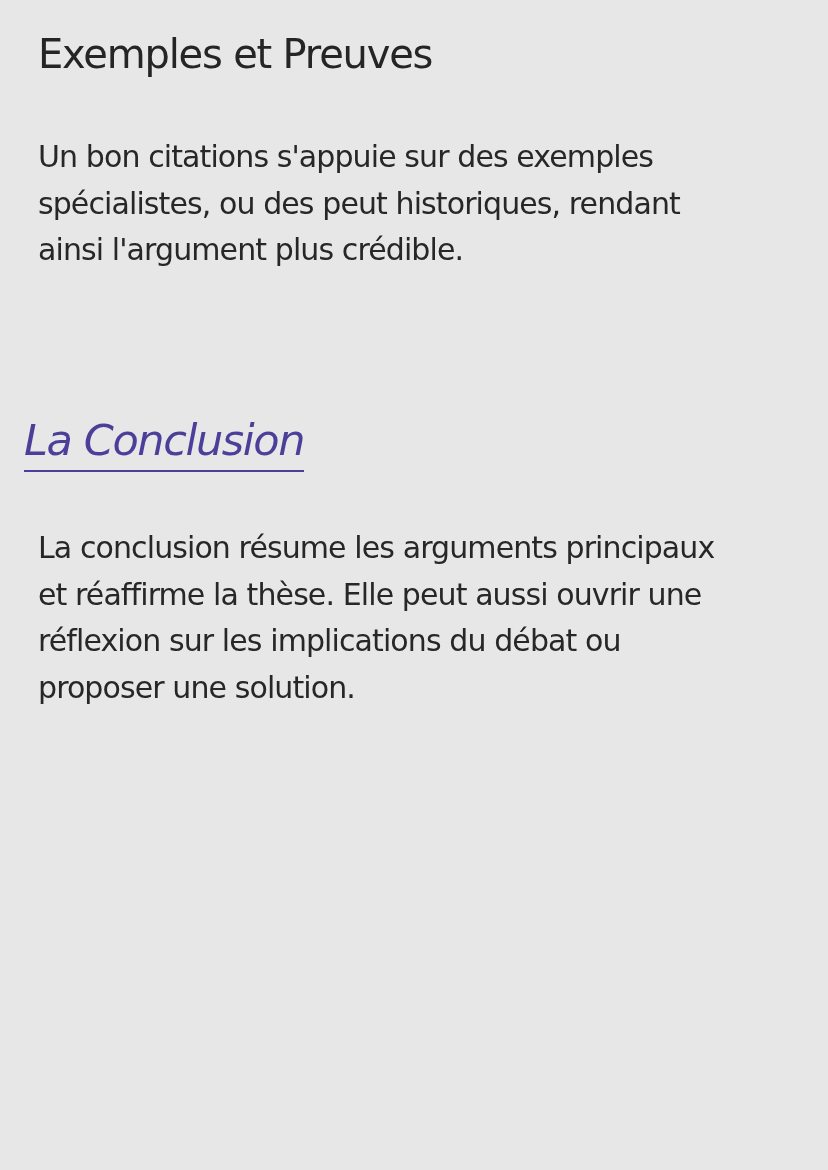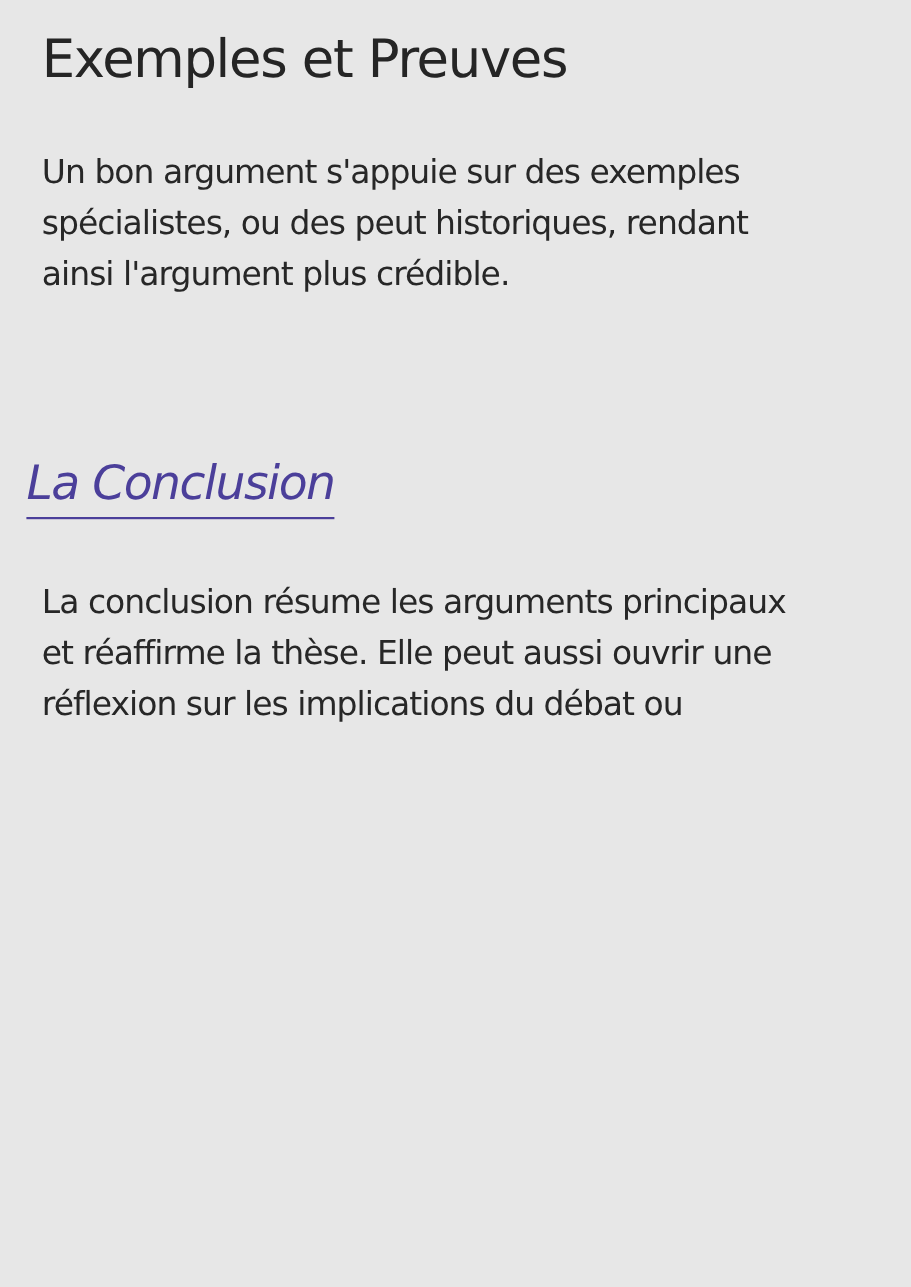--- a/index.html
+++ b/index.html
@@ -17,21 +17,21 @@
     .page {
       position: relative;
       width: 828px;
       height: 1170px;
     }
     .h1 {
       position: absolute;
       left: 38px;
       top: 22px;
       margin: 0;
-      font-size: 48px;
+      font-size: 40px;
       font-weight: 500;
       letter-spacing: -1.2px;
       line-height: 64px;
       color: #252525;
       white-space: nowrap;
     }
     .para {
       position: absolute;
       left: 38px;
       margin: 0;
@@ -61,25 +61,26 @@
       cursor: pointer;
     }
   </style>
 </head>
 <body>
 
 <div class="page">
   <h1 class="h1">Exemples et Preuves</h1>
 
   <p class="para p1">
-    <span>Un bon argument s'appuie sur des exemples</span>
+    <span>Un bon citations s'appuie sur des exemples</span>
     <span>spécialistes, ou des peut historiques, rendant</span>
     <span>ainsi l'argument plus crédible.</span>
   </p>
 
   <a class="h2-link">La Conclusion</a>
 
   <p class="para p2">
     <span>La conclusion résume les arguments principaux</span>
     <span>et réaffirme la thèse. Elle peut aussi ouvrir une</span>
     <span>réflexion sur les implications du débat ou</span>
+    <span>proposer une solution.</span>
   </p>
 </div>
 
 </body></html>

